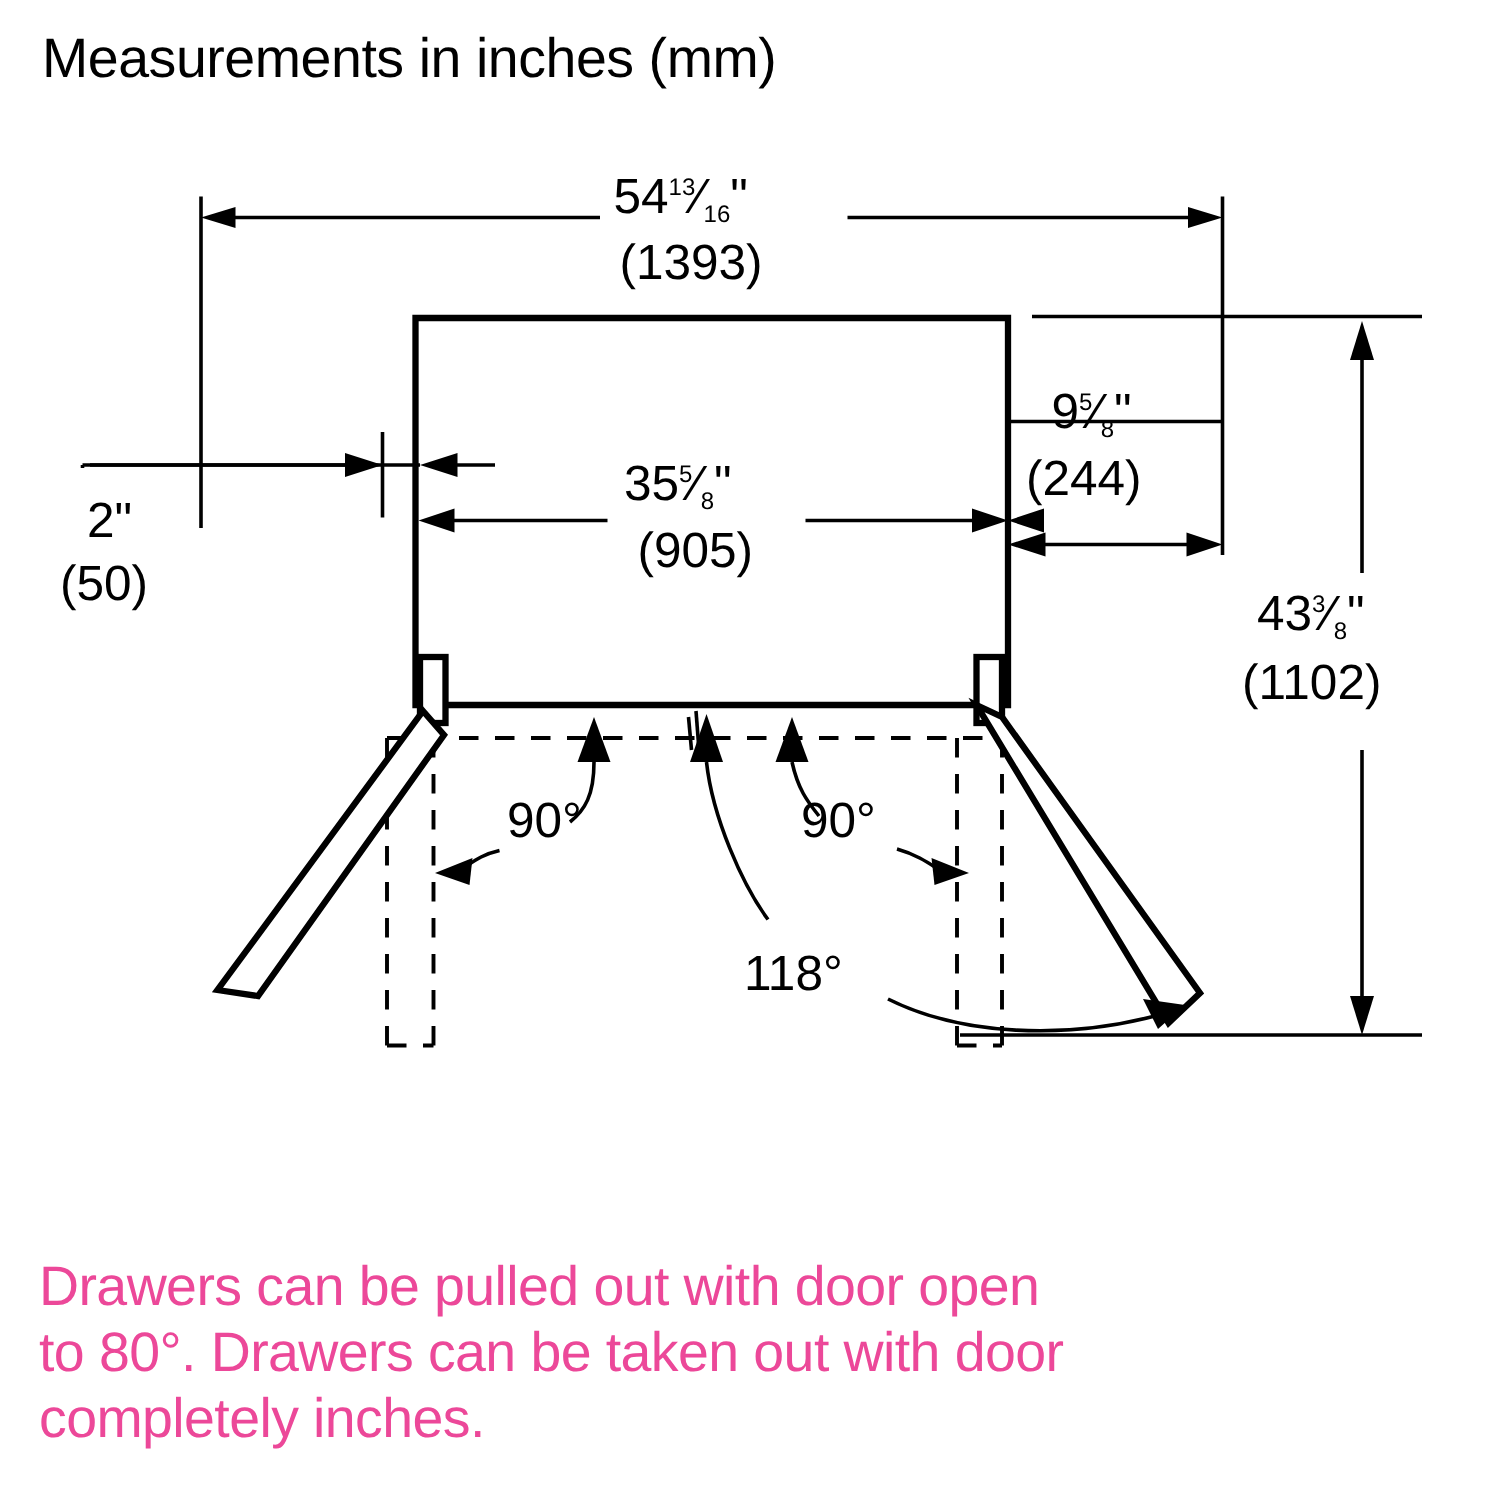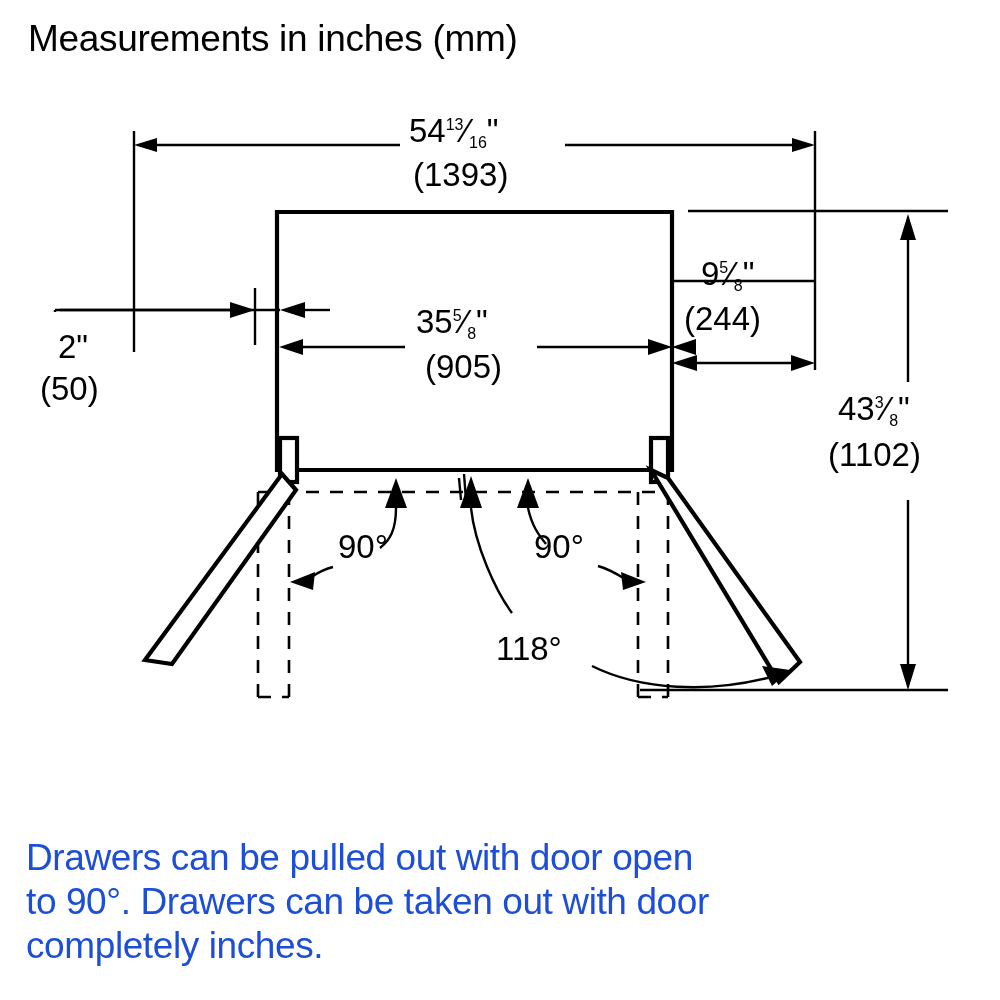--- a/index.html
+++ b/index.html
@@ -30,21 +30,21 @@
     white-space: nowrap;
   }
   .note-block {
     position: absolute;
     left: 26px;
     top: 836px;
     width: 940px;
     font-size: 37px;
     line-height: 44px;
     letter-spacing: -0.4px;
-    color: #1d4ed8;
+    color: #ec4899;
   }
   .note-block div { white-space: nowrap; }
   svg.draw {
     position: absolute;
     left: 0;
     top: 0;
   }
   svg.draw text {
     font-family: "Liberation Sans", sans-serif;
     fill: #000000;
@@ -207,17 +207,17 @@
       <text class="ang" x="496" y="660">118°</text>
 
       <path class="solid thin" d="M 592 666 C 640 690, 710 694, 775 676"></path>
       <polygon points="790,670 762,666 772,686" fill="#000"></polygon>
     </g>
 
   </svg>
 
   <div class="note-block">
     <div>Drawers can be pulled out with door open</div>
-    <div>to 90°. Drawers can be taken out with door</div>
+    <div>to 80°. Drawers can be taken out with door</div>
     <div>completely inches.</div>
   </div>
 
 </div>
 
 </body></html>

